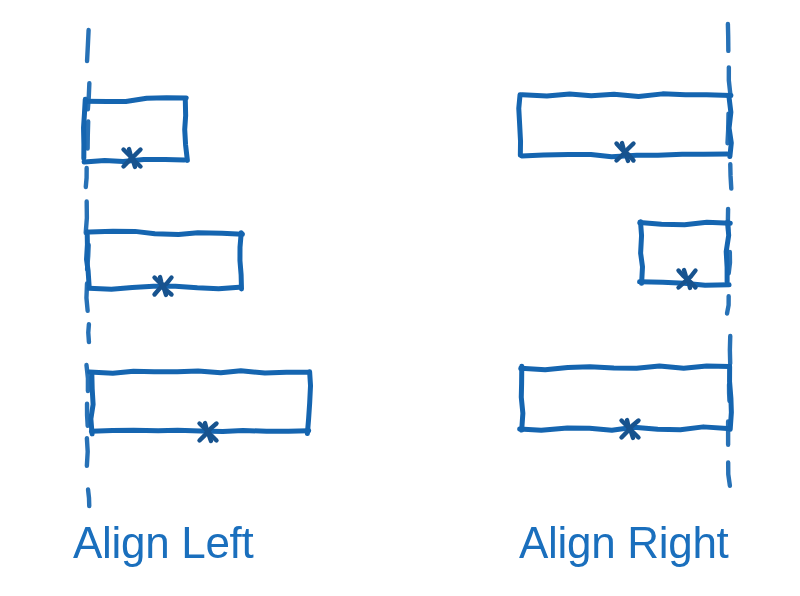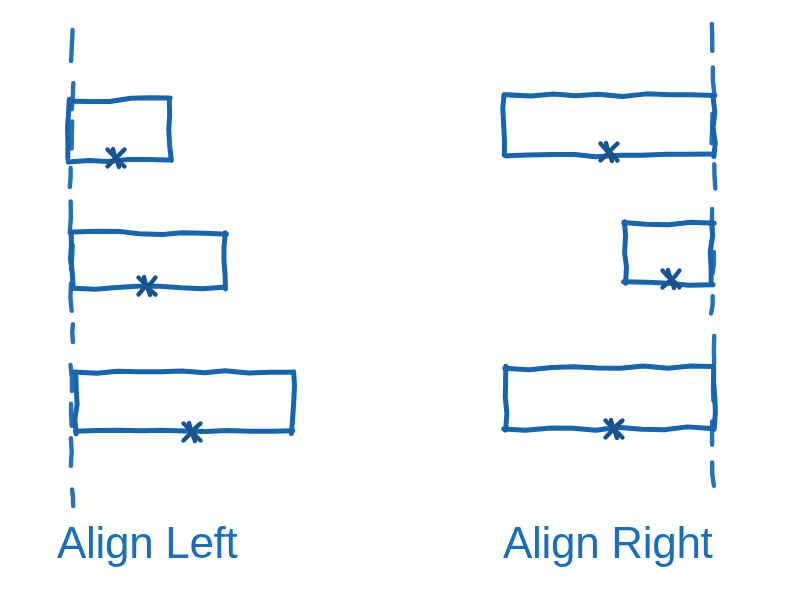--- a/index.html
+++ b/index.html
@@ -9,21 +9,21 @@
   }
   body {
     width: 800px;
     height: 596px;
     position: relative;
     overflow: hidden;
     font-family: "Liberation Sans", sans-serif;
   }
   #canvas-root {
     position: absolute;
-    left: 0;
+    left: 16px;
     top: 0;
     width: 784px;
     height: 596px;
   }
   svg.diagram {
     display: block;
     width: 800px;
     height: 596px;
   }
   .label-text {

